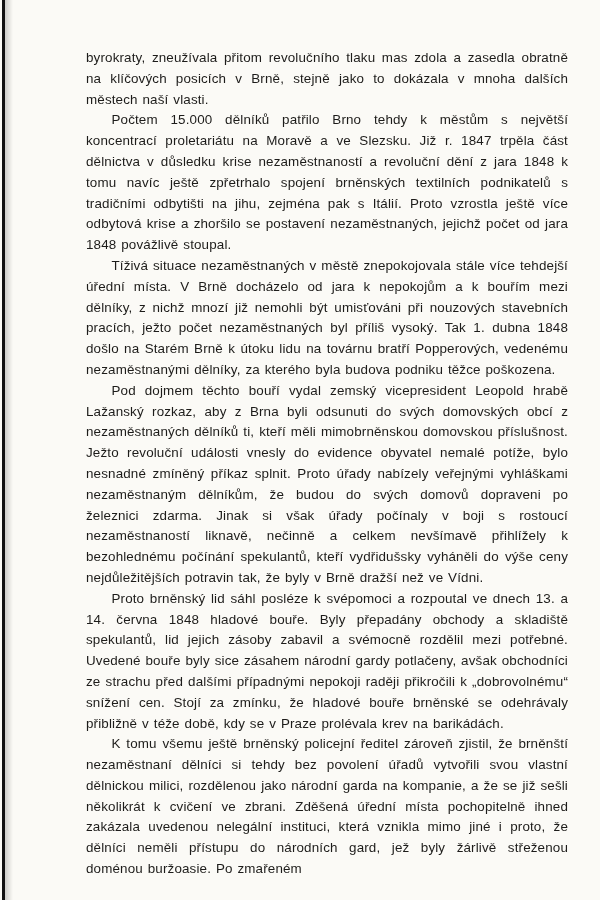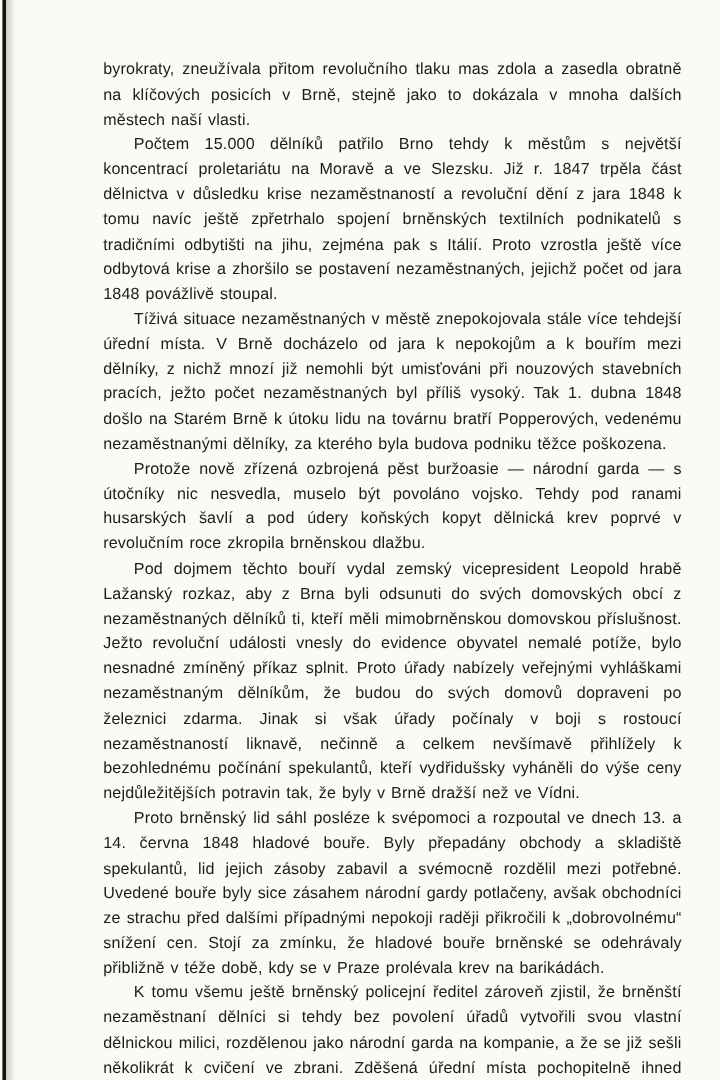--- a/index.html
+++ b/index.html
@@ -56,19 +56,18 @@
 <body>
 
 <div class="page">
   <div class="scan-edge"></div>
   <div class="scan-shadow"></div>
 
   <div class="text-block">
     <p class="para no-indent">byrokraty, zneužívala přitom revolučního tlaku mas zdola a zasedla obratně na klíčových posicích v Brně, stejně jako to dokázala v mnoha dalších městech naší vlasti.</p>
     <p class="para">Počtem 15.000 dělníků patřilo Brno tehdy k městům s největší koncentrací proletariátu na Moravě a ve Slezsku. Již r. 1847 trpěla část dělnictva v důsledku krise nezaměstnaností a revoluční dění z jara 1848 k tomu navíc ještě zpřetrhalo spojení brněnských textilních podnikatelů s tradičními odbytišti na jihu, zejména pak s Itálií. Proto vzrostla ještě více odbytová krise a zhoršilo se postavení nezaměstnaných, jejichž počet od jara 1848 povážlivě stoupal.</p>
     <p class="para">Tíživá situace nezaměstnaných v městě znepokojovala stále více tehdejší úřední místa. V Brně docházelo od jara k nepokojům a k bouřím mezi dělníky, z nichž mnozí již nemohli být umisťováni při nouzových stavebních pracích, ježto počet nezaměstnaných byl příliš vysoký. Tak 1. dubna 1848 došlo na Starém Brně k útoku lidu na továrnu bratří Popperových, vedenému nezaměstnanými dělníky, za kterého byla budova podniku těžce poškozena.</p>
-    <p class="para">Protože nově zřízená ozbrojená pěst buržoasie — národní garda — s útočníky nic nesvedla, muselo být povoláno vojsko. Tehdy pod ranami husarských šavlí a pod údery koňských kopyt dělnická krev poprvé v revolučním roce zkropila brněnskou dlažbu.</p>
     <p class="para">Pod dojmem těchto bouří vydal zemský vicepresident Leopold hrabě Lažanský rozkaz, aby z Brna byli odsunuti do svých domovských obcí z nezaměstnaných dělníků ti, kteří měli mimobrněnskou domovskou příslušnost. Ježto revoluční události vnesly do evidence obyvatel nemalé potíže, bylo nesnadné zmíněný příkaz splnit. Proto úřady nabízely veřejnými vyhláškami nezaměstnaným dělníkům, že budou do svých domovů dopraveni po železnici zdarma. Jinak si však úřady počínaly v boji s rostoucí nezaměstnaností liknavě, nečinně a celkem nevšímavě přihlížely k bezohlednému počínání spekulantů, kteří vydřidušsky vyháněli do výše ceny nejdůležitějších potravin tak, že byly v Brně dražší než ve Vídni.</p>
     <p class="para">Proto brněnský lid sáhl posléze k svépomoci a rozpoutal ve dnech 13. a 14. června 1848 hladové bouře. Byly přepadány obchody a skladiště spekulantů, lid jejich zásoby zabavil a svémocně rozdělil mezi potřebné. Uvedené bouře byly sice zásahem národní gardy potlačeny, avšak obchodníci ze strachu před dalšími případnými nepokoji raději přikročili k „dobrovolnému“ snížení cen. Stojí za zmínku, že hladové bouře brněnské se odehrávaly přibližně v téže době, kdy se v Praze prolévala krev na barikádách.</p>
     <p class="para">K tomu všemu ještě brněnský policejní ředitel zároveň zjistil, že brněnští nezaměstnaní dělníci si tehdy bez povolení úřadů vytvořili svou vlastní dělnickou milici, rozdělenou jako národní garda na kompanie, a že se již sešli několikrát k cvičení ve zbrani. Zděšená úřední místa pochopitelně ihned zakázala uvedenou nelegální instituci, která vznikla mimo jiné i proto, že dělníci neměli přístupu do národních gard, jež byly žárlivě střeženou doménou buržoasie. Po zmařeném</p>
 
   </div>
 </div>
 
 </body></html>

